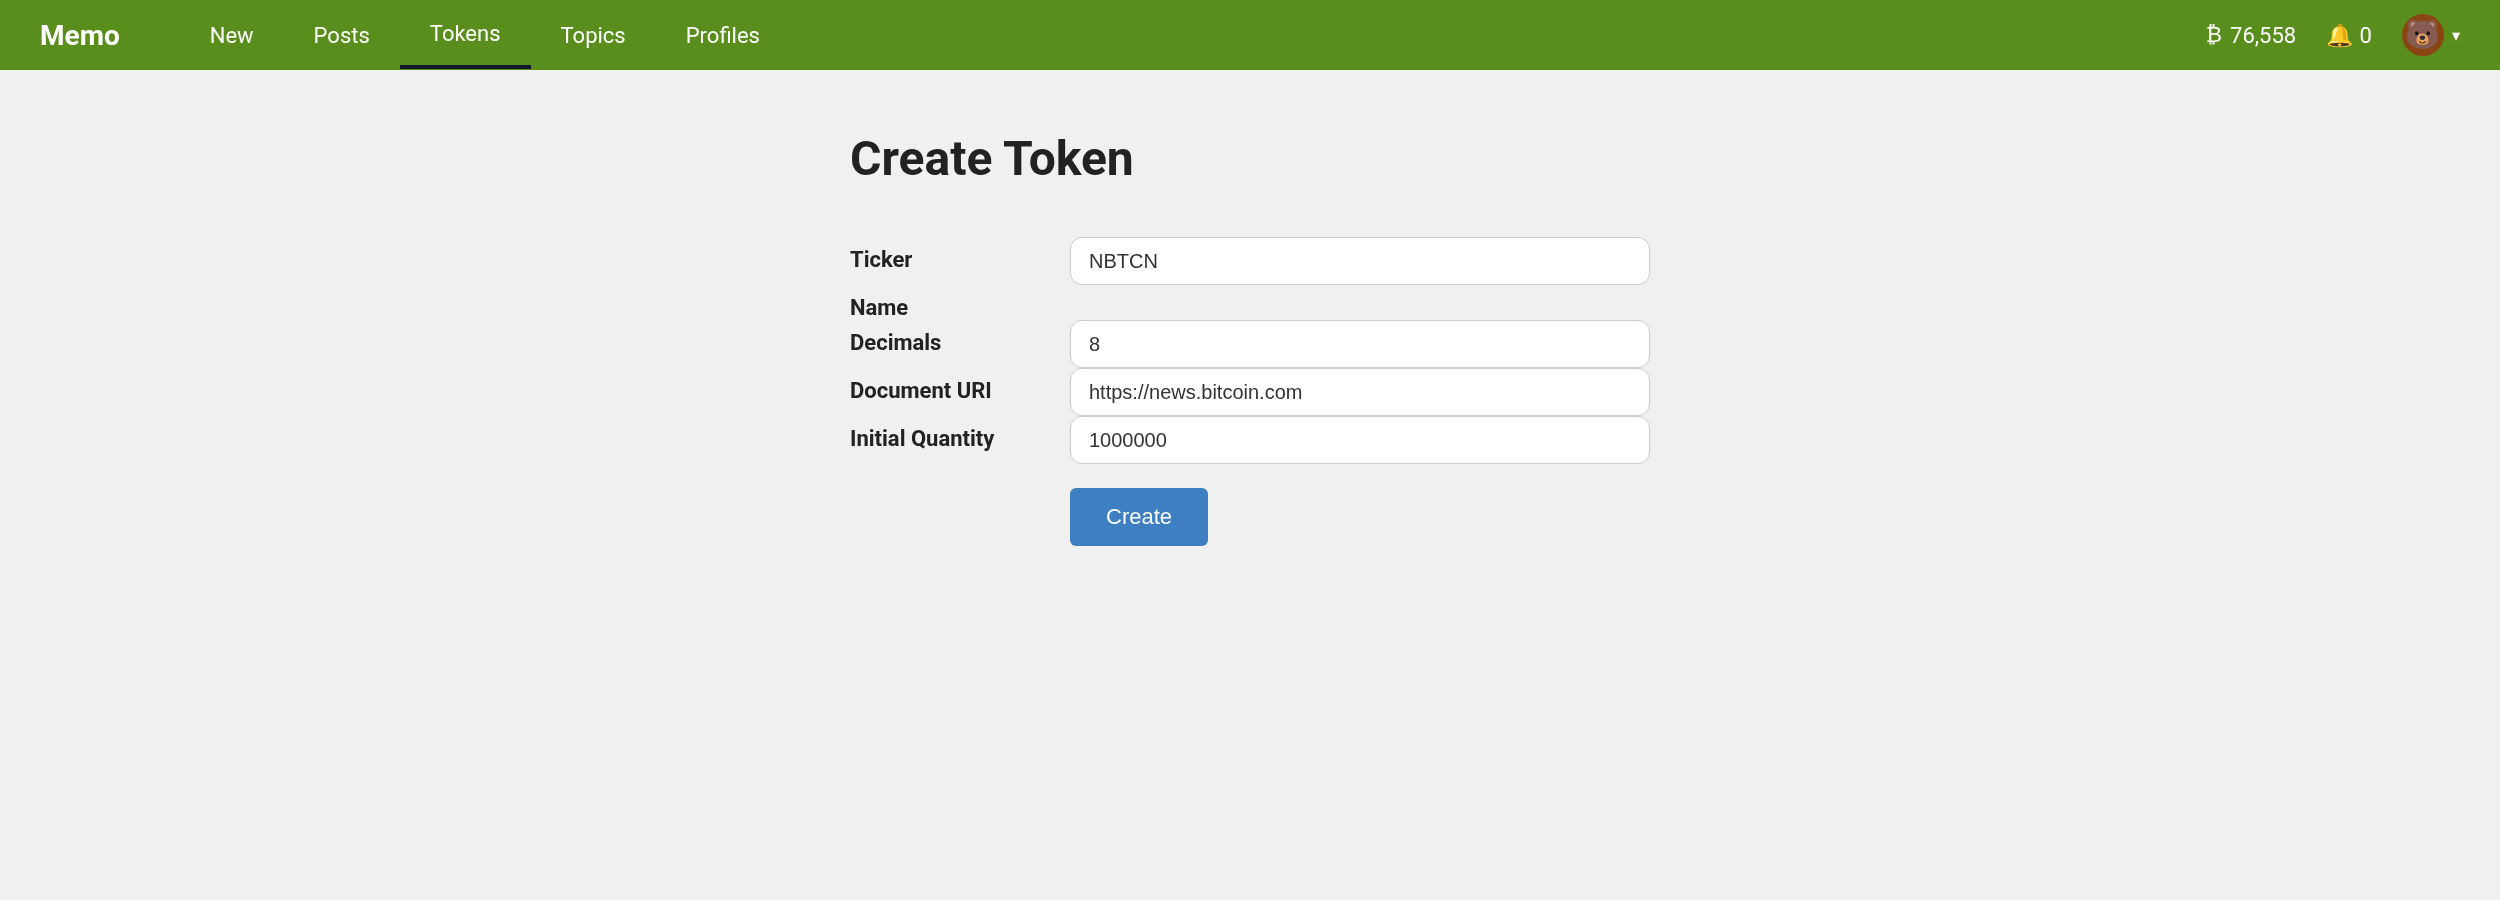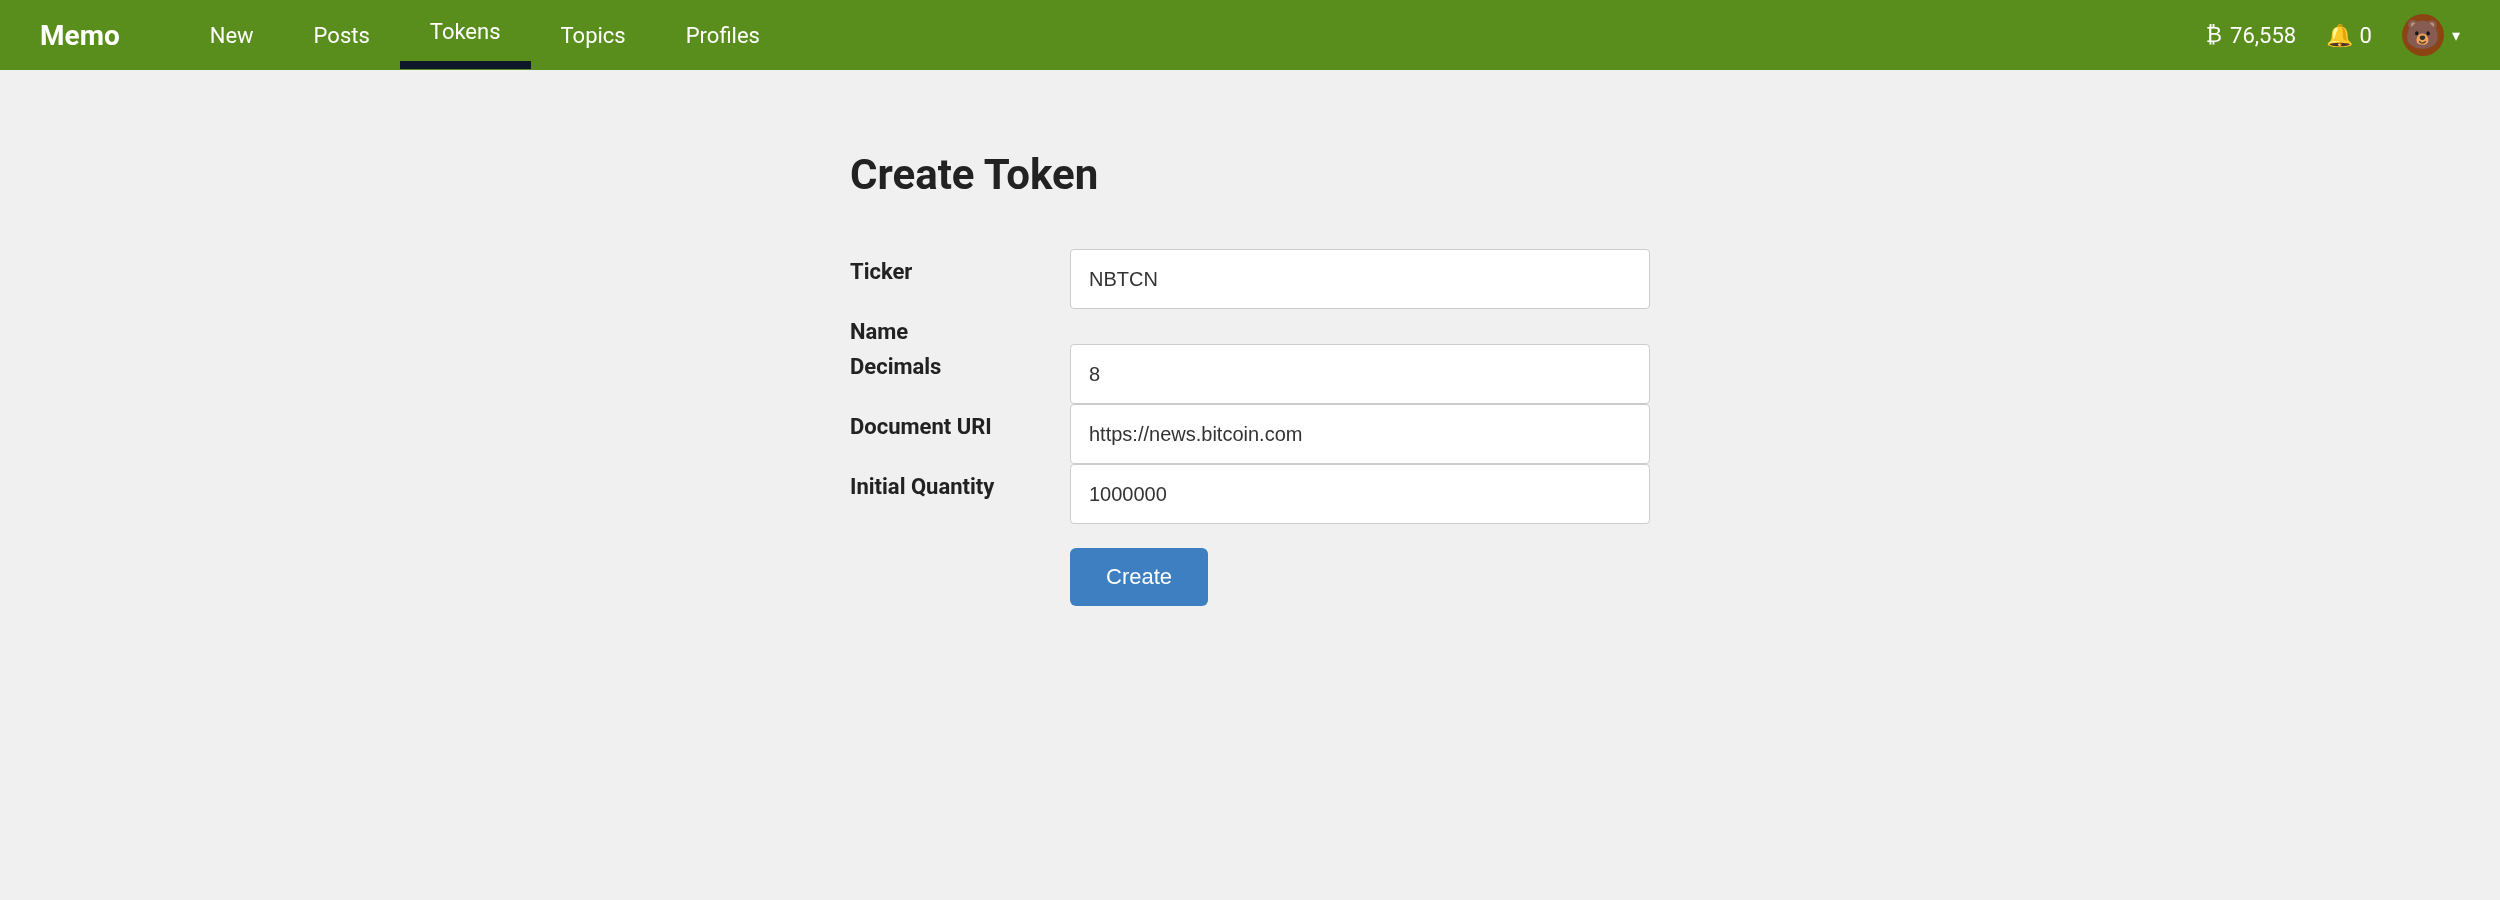--- a/index.html
+++ b/index.html
@@ -46,21 +46,21 @@
       padding: 0 30px;
       height: 67px;
       display: flex;
       align-items: center;
       cursor: pointer;
       text-decoration: none;
       position: relative;
     }
 
     .nav-item.active {
-      border-bottom: 8px solid #0f172a;
+      border-bottom: 4px solid #0f172a;
     }
 
     .navbar-right {
       display: flex;
       align-items: center;
       gap: 30px;
       margin-left: auto;
     }
 
     .balance {
@@ -118,25 +118,24 @@
     }
 
     
     .main-content {
       max-width: 1200px;
       margin: 0 auto;
       padding: 60px 200px;
     }
 
     .page-title {
-      font-size: 42px;
+      font-size: 48px;
       font-weight: bold;
       color: #222222;
       margin-bottom: 50px;
-      margin-top: 20px;
     }
 
     .form-container {
       display: flex;
       flex-direction: column;
       gap: 0;
     }
 
     .form-row {
       display: flex;
@@ -149,23 +148,23 @@
       color: #222222;
       width: 220px;
       min-width: 220px;
       padding-top: 10px;
       align-self: flex-start;
     }
 
     .form-input {
       flex: 1;
       max-width: 760px;
-      height: 60px;
+      height: 48px;
       border: 1px solid #cccccc;
-      border-radius: 4px;
+      border-radius: 12px;
       padding: 0 18px;
       font-size: 20px;
       color: #333333;
       background-color: #ffffff;
       outline: none;
     }
 
     .create-button {
       margin-top: 24px;
       margin-left: 220px;

